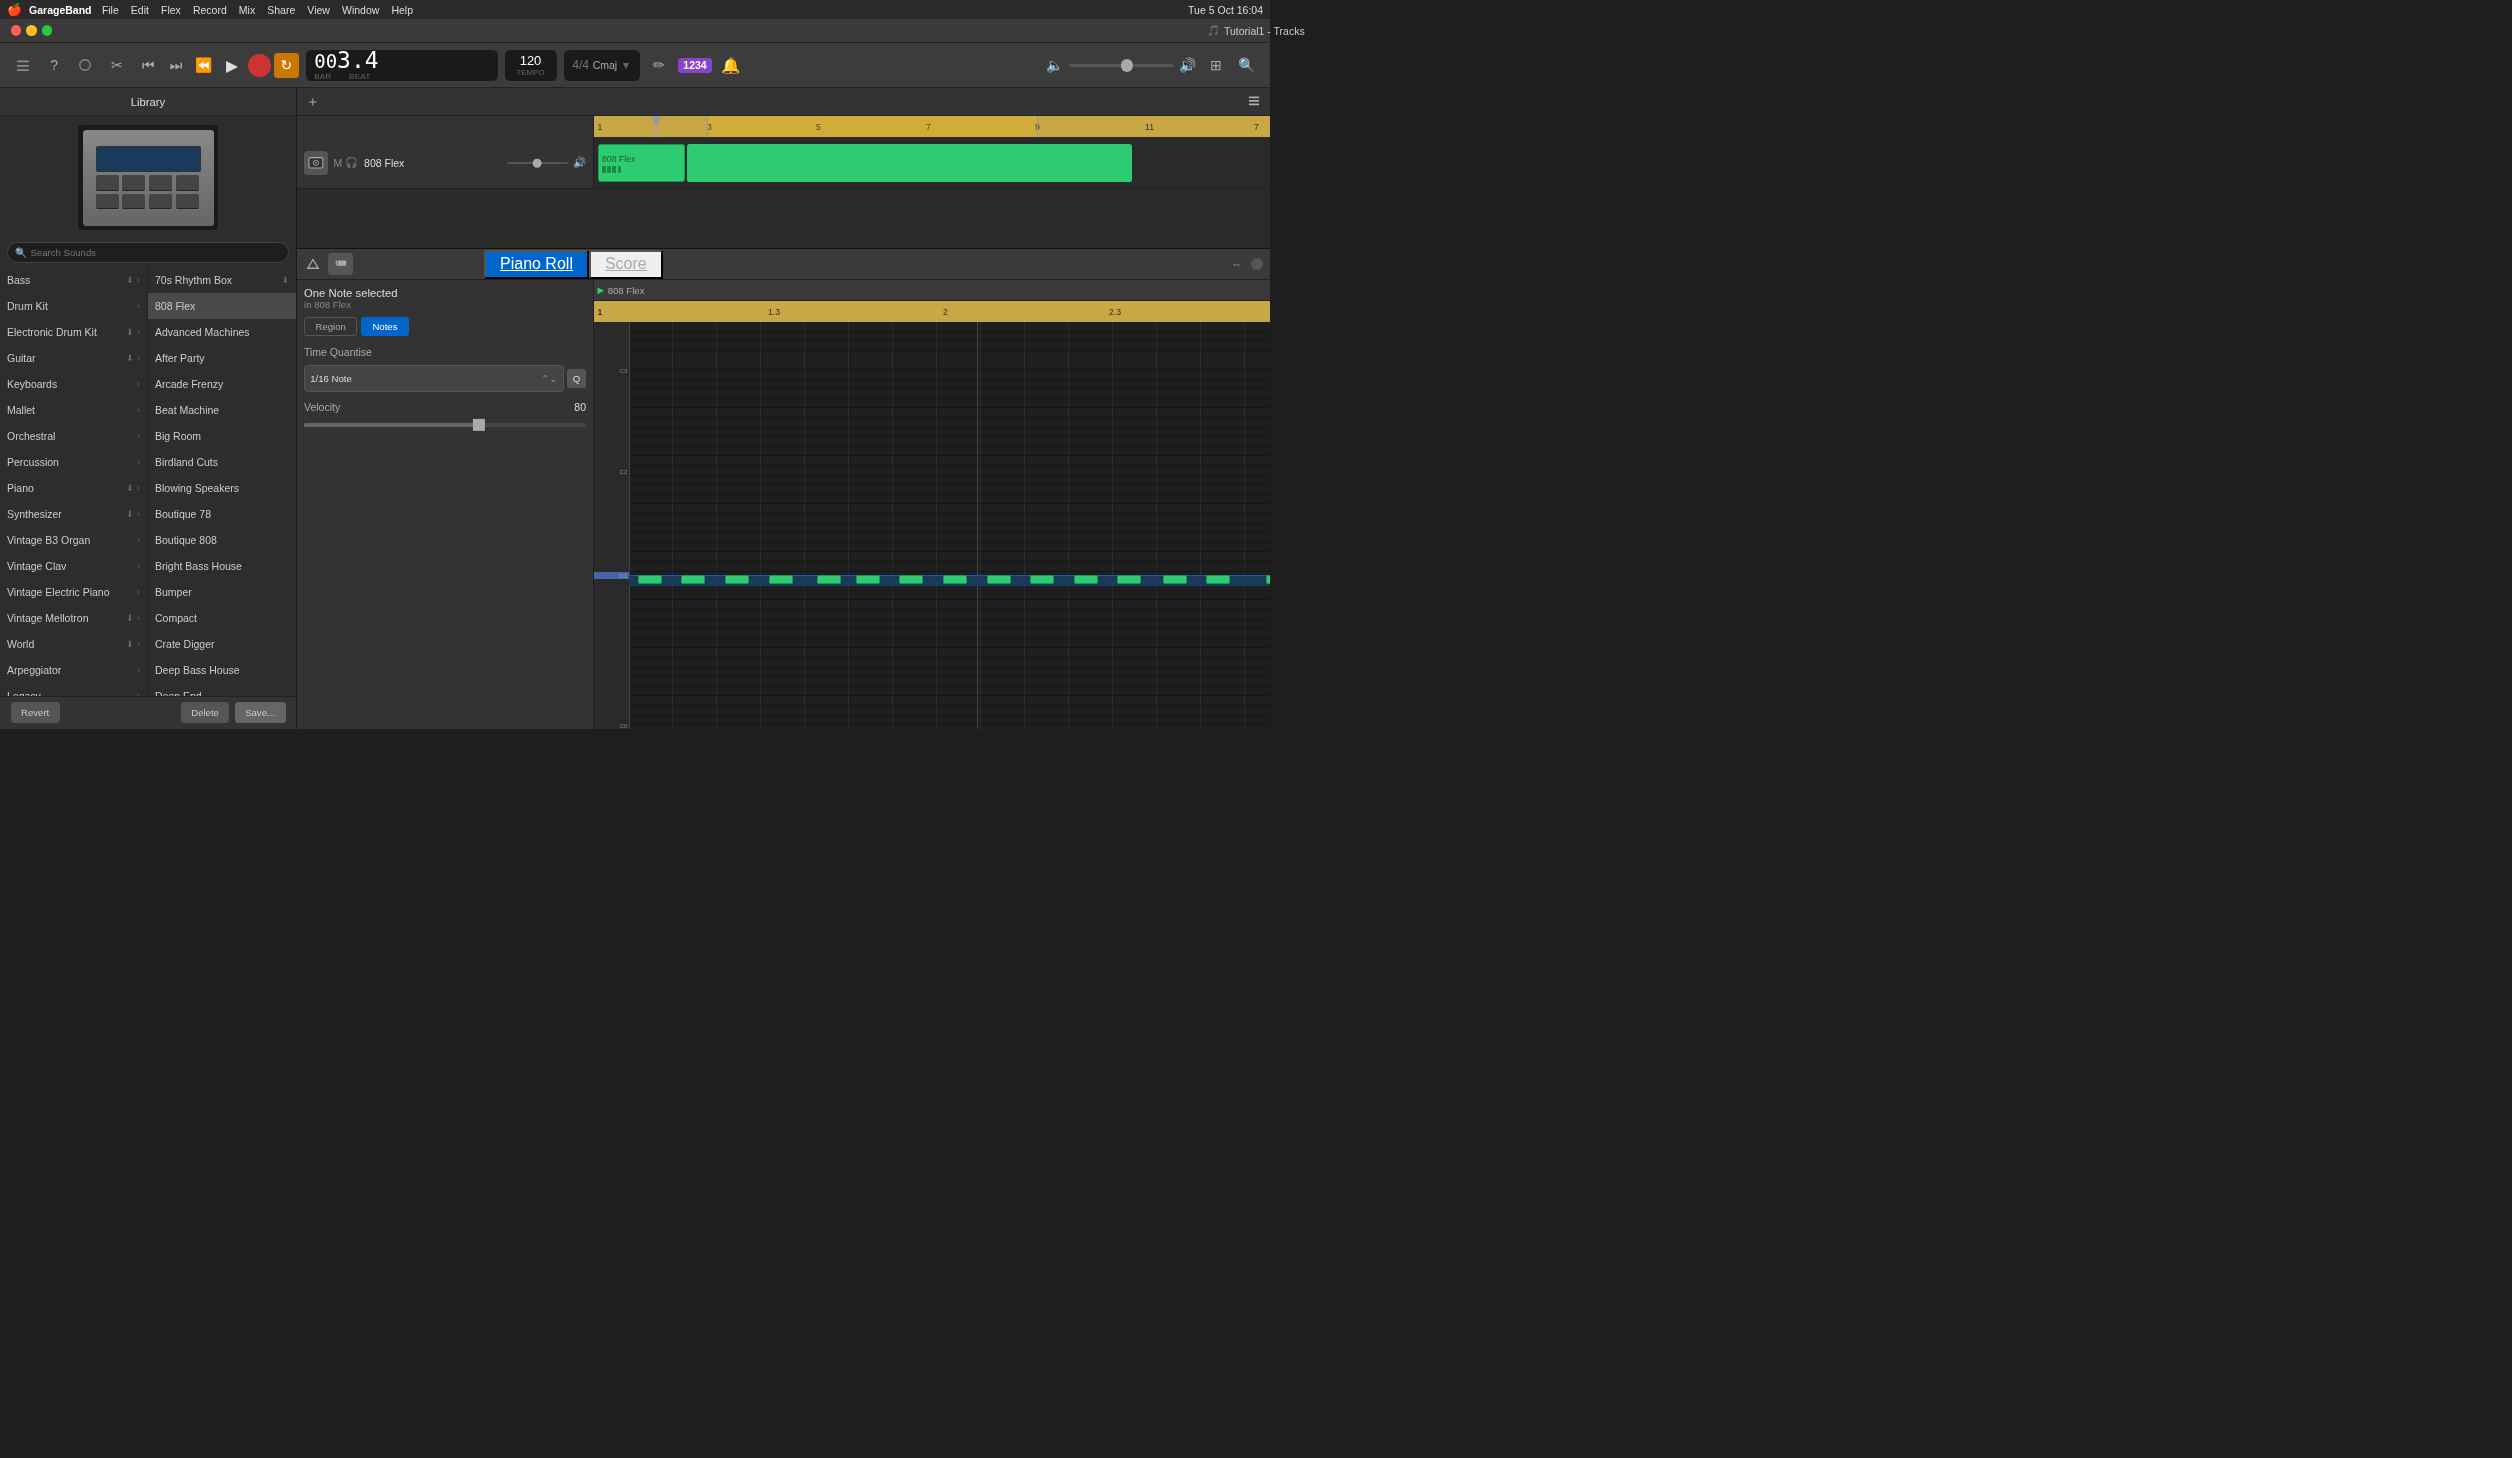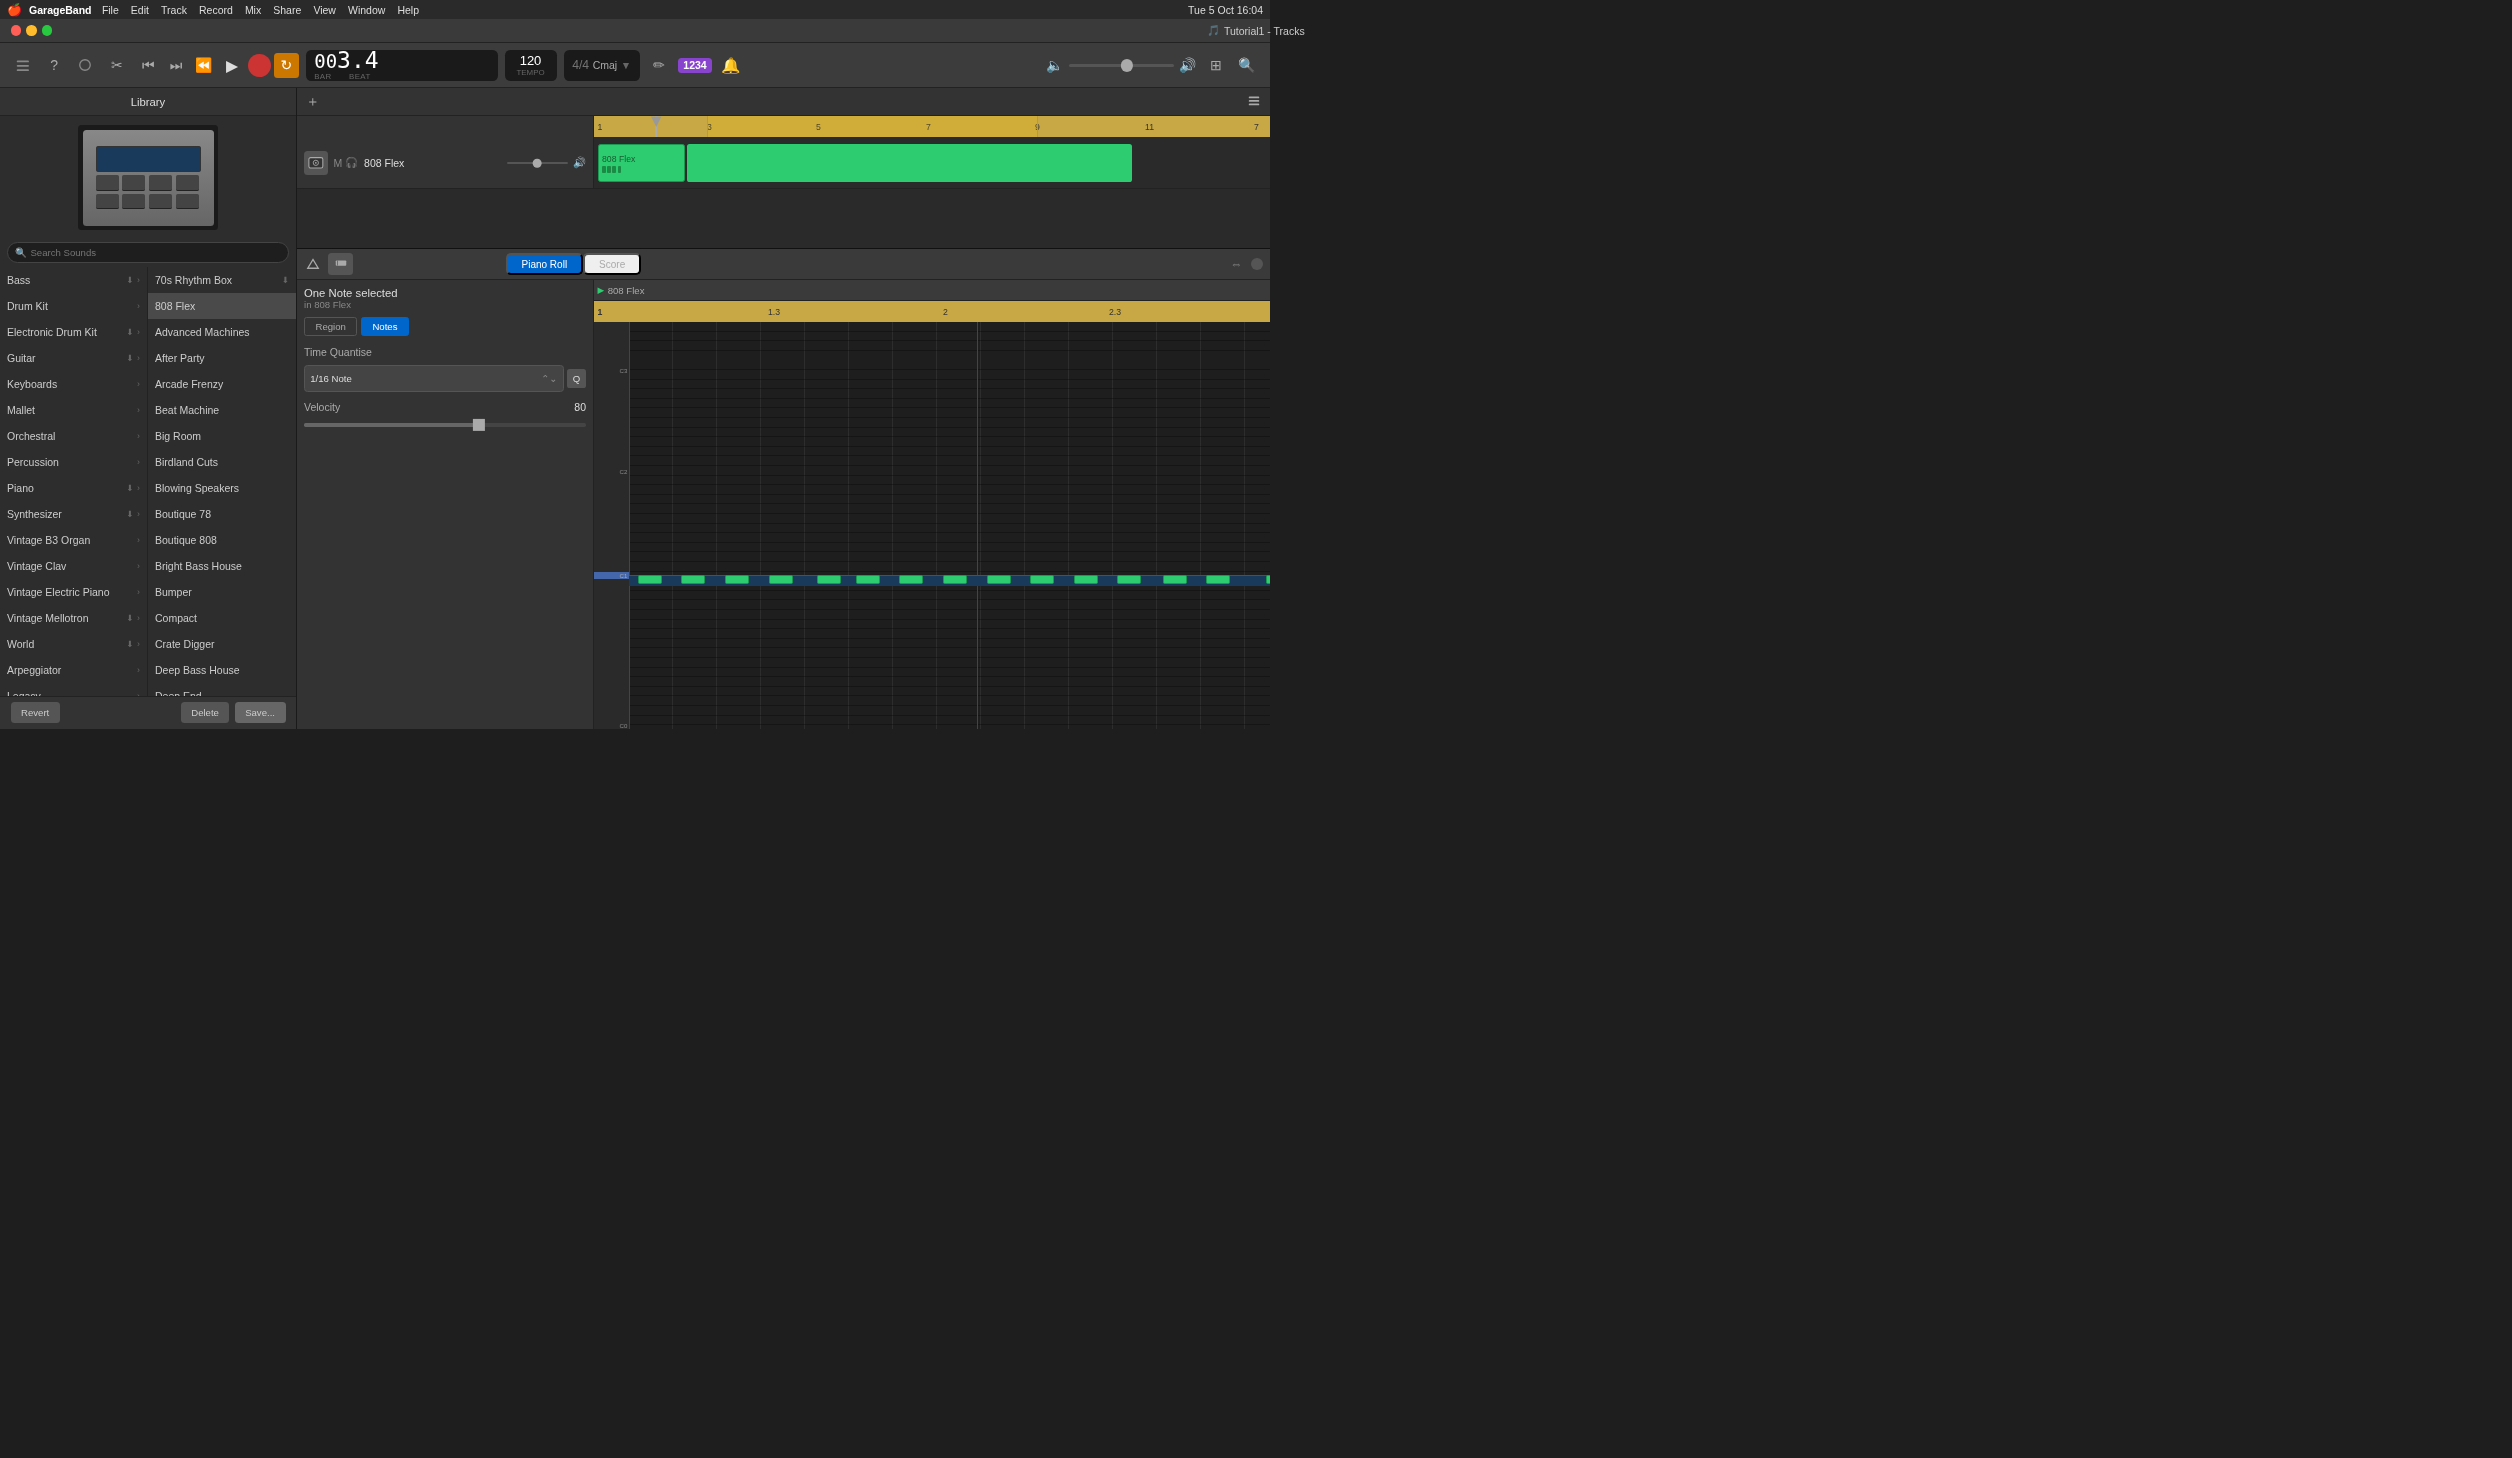--- a/index.html
+++ b/index.html
@@ -510,24 +510,25 @@
 
     .piano-roll-tabs {
       display: flex;
       align-items: center;
       flex: 1;
       justify-content: center;
       gap: 0;
     }
     .pr-tab {
       padding: 3.5px 14px;
-      font-size: 10px;
+      font-size: 16px;
       cursor: pointer;
-      border-radius: 5px;
+      border-radius: 0;
       color: #aaa;
+      text-decoration: underline;
     }
     .pr-tab.active {
       background: #0066cc;
       color: #fff;
     }
 
     .piano-roll-main {
       flex: 1;
       display: flex;
       overflow: hidden;
@@ -690,21 +691,21 @@
     .master-volume-icon { color: #888; font-size: 14px; }
   </style>
 </head>
 <body>
 
 <div class="menubar">
   <span class="menubar-apple">🍎</span>
   <span class="menubar-app">GarageBand</span>
   <span class="menubar-item">File</span>
   <span class="menubar-item">Edit</span>
-  <span class="menubar-item">Track</span>
+  <span class="menubar-item">Flex</span>
   <span class="menubar-item">Record</span>
   <span class="menubar-item">Mix</span>
   <span class="menubar-item">Share</span>
   <span class="menubar-item">View</span>
   <span class="menubar-item">Window</span>
   <span class="menubar-item">Help</span>
   <div class="menubar-right">
     <span>Tue 5 Oct  16:04</span>
   </div>
 </div>

